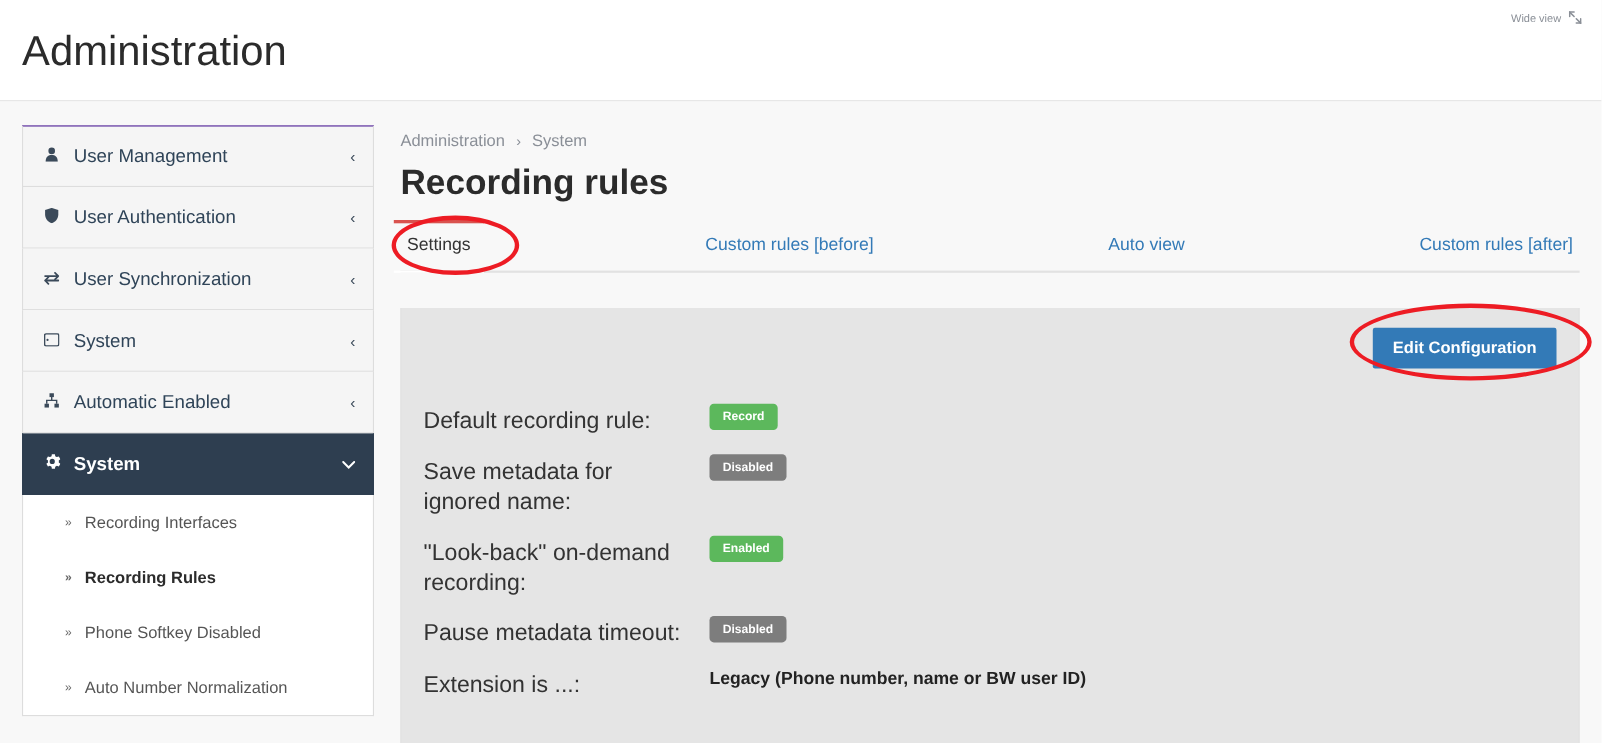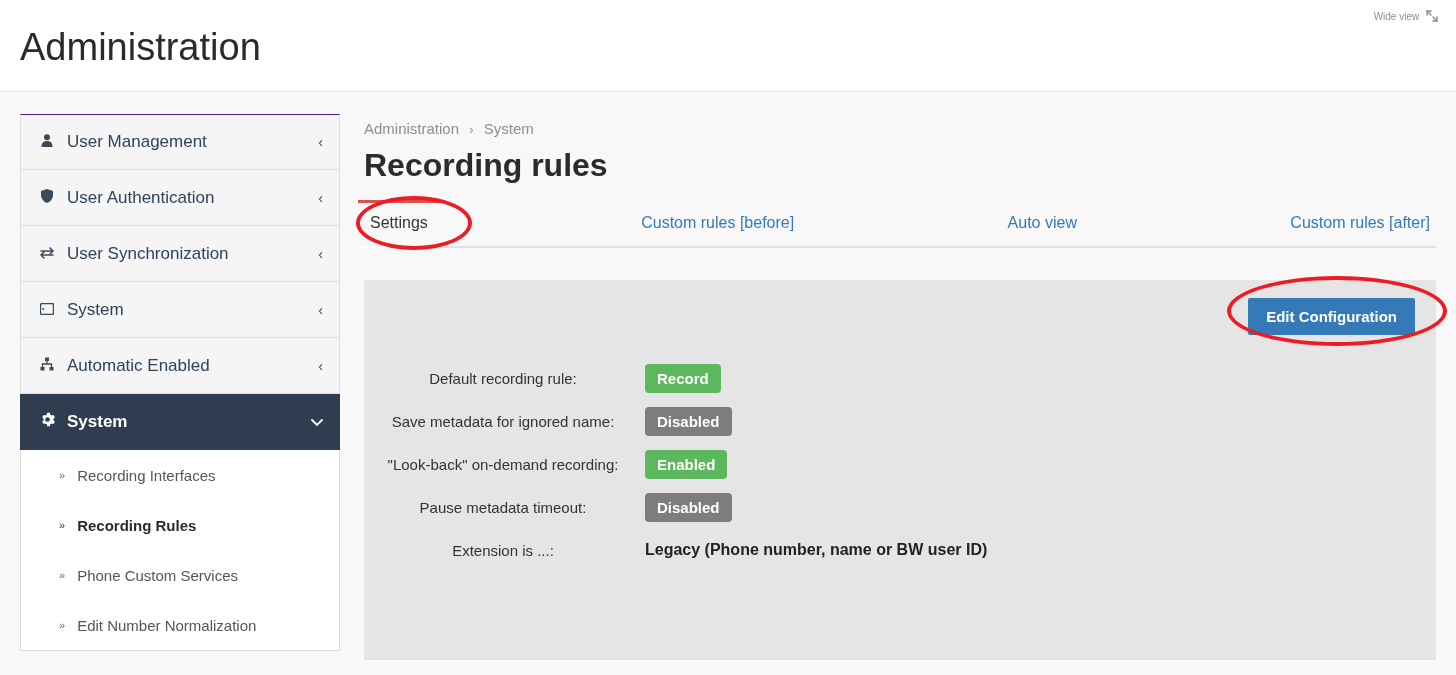--- a/index.html
+++ b/index.html
@@ -180,40 +180,40 @@
   .def-list {
     margin-top: 66px;
   }
   .def-row {
     display: flex;
     align-items: flex-start;
     margin-bottom: 14px;
   }
   .def-label {
     width: 260px;
-    text-align: center;
+    text-align: left;
     padding-right: 24px;
-    font-size: 15px;
+    font-size: 21px;
     color: #333;
     line-height: 1.3;
     padding-top: 5px;
   }
   .def-value {
     flex: 1;
     font-size: 16px;
     color: #222;
     padding-top: 5px;
     font-weight: 600;
   }
   .badge {
     display: inline-block;
     padding: 6px 12px;
     border-radius: 4px;
     color: #fff;
-    font-size: 15px;
+    font-size: 11px;
     font-weight: 600;
     margin-top: -5px;
   }
   .badge.green { background: #5cb85c; }
   .badge.gray  { background: #7d7d7d; }
 
   
   .red-oval {
     position: absolute;
     border: 4px solid #ed1c24;
@@ -292,25 +292,25 @@
       <div class="sub-item">
         <span class="chev">»</span>
         <span>Recording Interfaces</span>
       </div>
       <div class="sub-item active">
         <span class="chev">»</span>
         <span>Recording Rules</span>
       </div>
       <div class="sub-item">
         <span class="chev">»</span>
-        <span>Phone Custom Services</span>
+        <span>Phone Softkey Disabled</span>
       </div>
       <div class="sub-item">
         <span class="chev">»</span>
-        <span>Edit Number Normalization</span>
+        <span>Auto Number Normalization</span>
       </div>
     </div>
   </div>
 
   <div class="main" style="position:relative;">
     <div class="breadcrumb">
       <span>Administration</span>
       <span class="sep">›</span>
       <span>System</span>
     </div>

